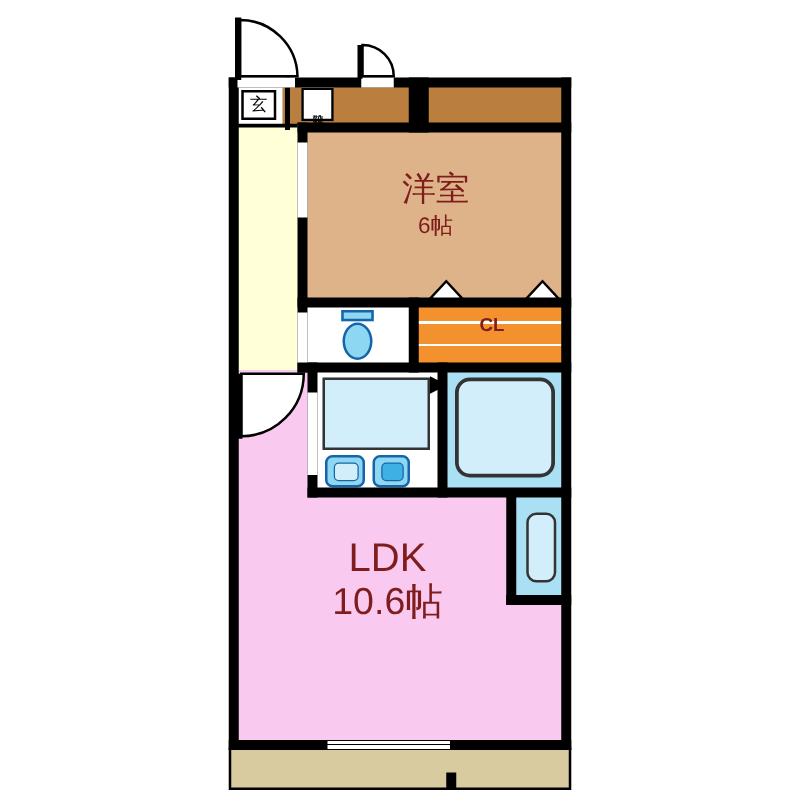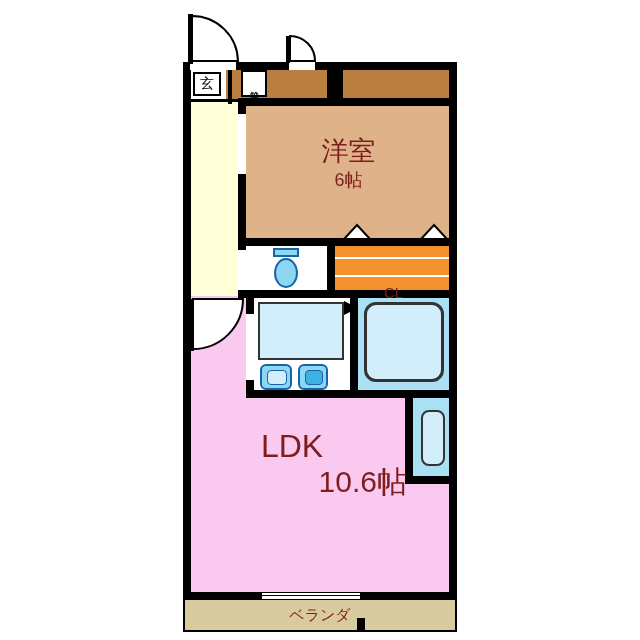--- a/index.html
+++ b/index.html
@@ -123,22 +123,21 @@
   </div>
   <div class="abs label-box" style="left:241px;top:70px;width:26px;height:27px;font-size:9px;writing-mode:vertical-rl;">
     <span>靴箱</span>
   </div>
 
   <div class="abs lbl" style="left:243px;top:134px;width:211px;line-height:1.3;">
     <div style="font-size:27px;">洋室</div>
     <div style="font-size:18px;">6帖</div>
   </div>
 
-  <div class="abs lbl" style="left:333px;top:252px;width:121px;font-size:15px;font-weight:normal;margin-top:32px;">CL</div>
+  <div class="abs lbl" style="left:333px;top:252px;width:121px;font-size:15px;font-weight:bold;">CL</div>
 
-  <div class="abs lbl" style="left:177px;top:428px;width:230px;line-height:1.15;">
+  <div class="abs lbl" style="left:195px;top:428px;width:230px;line-height:1.15;">
     <div style="font-size:32px;">LDK</div>
-    <div style="font-size:30px;text-align:right;">10.6帖</div>
+    <div style="font-size:30px;">10.6帖</div>
   </div>
 
-  <div class="abs lbl" style="left:183px;top:606px;width:274px;font-size:15px;">ベランダ</div>
 
 </div>
 
 </body></html>

